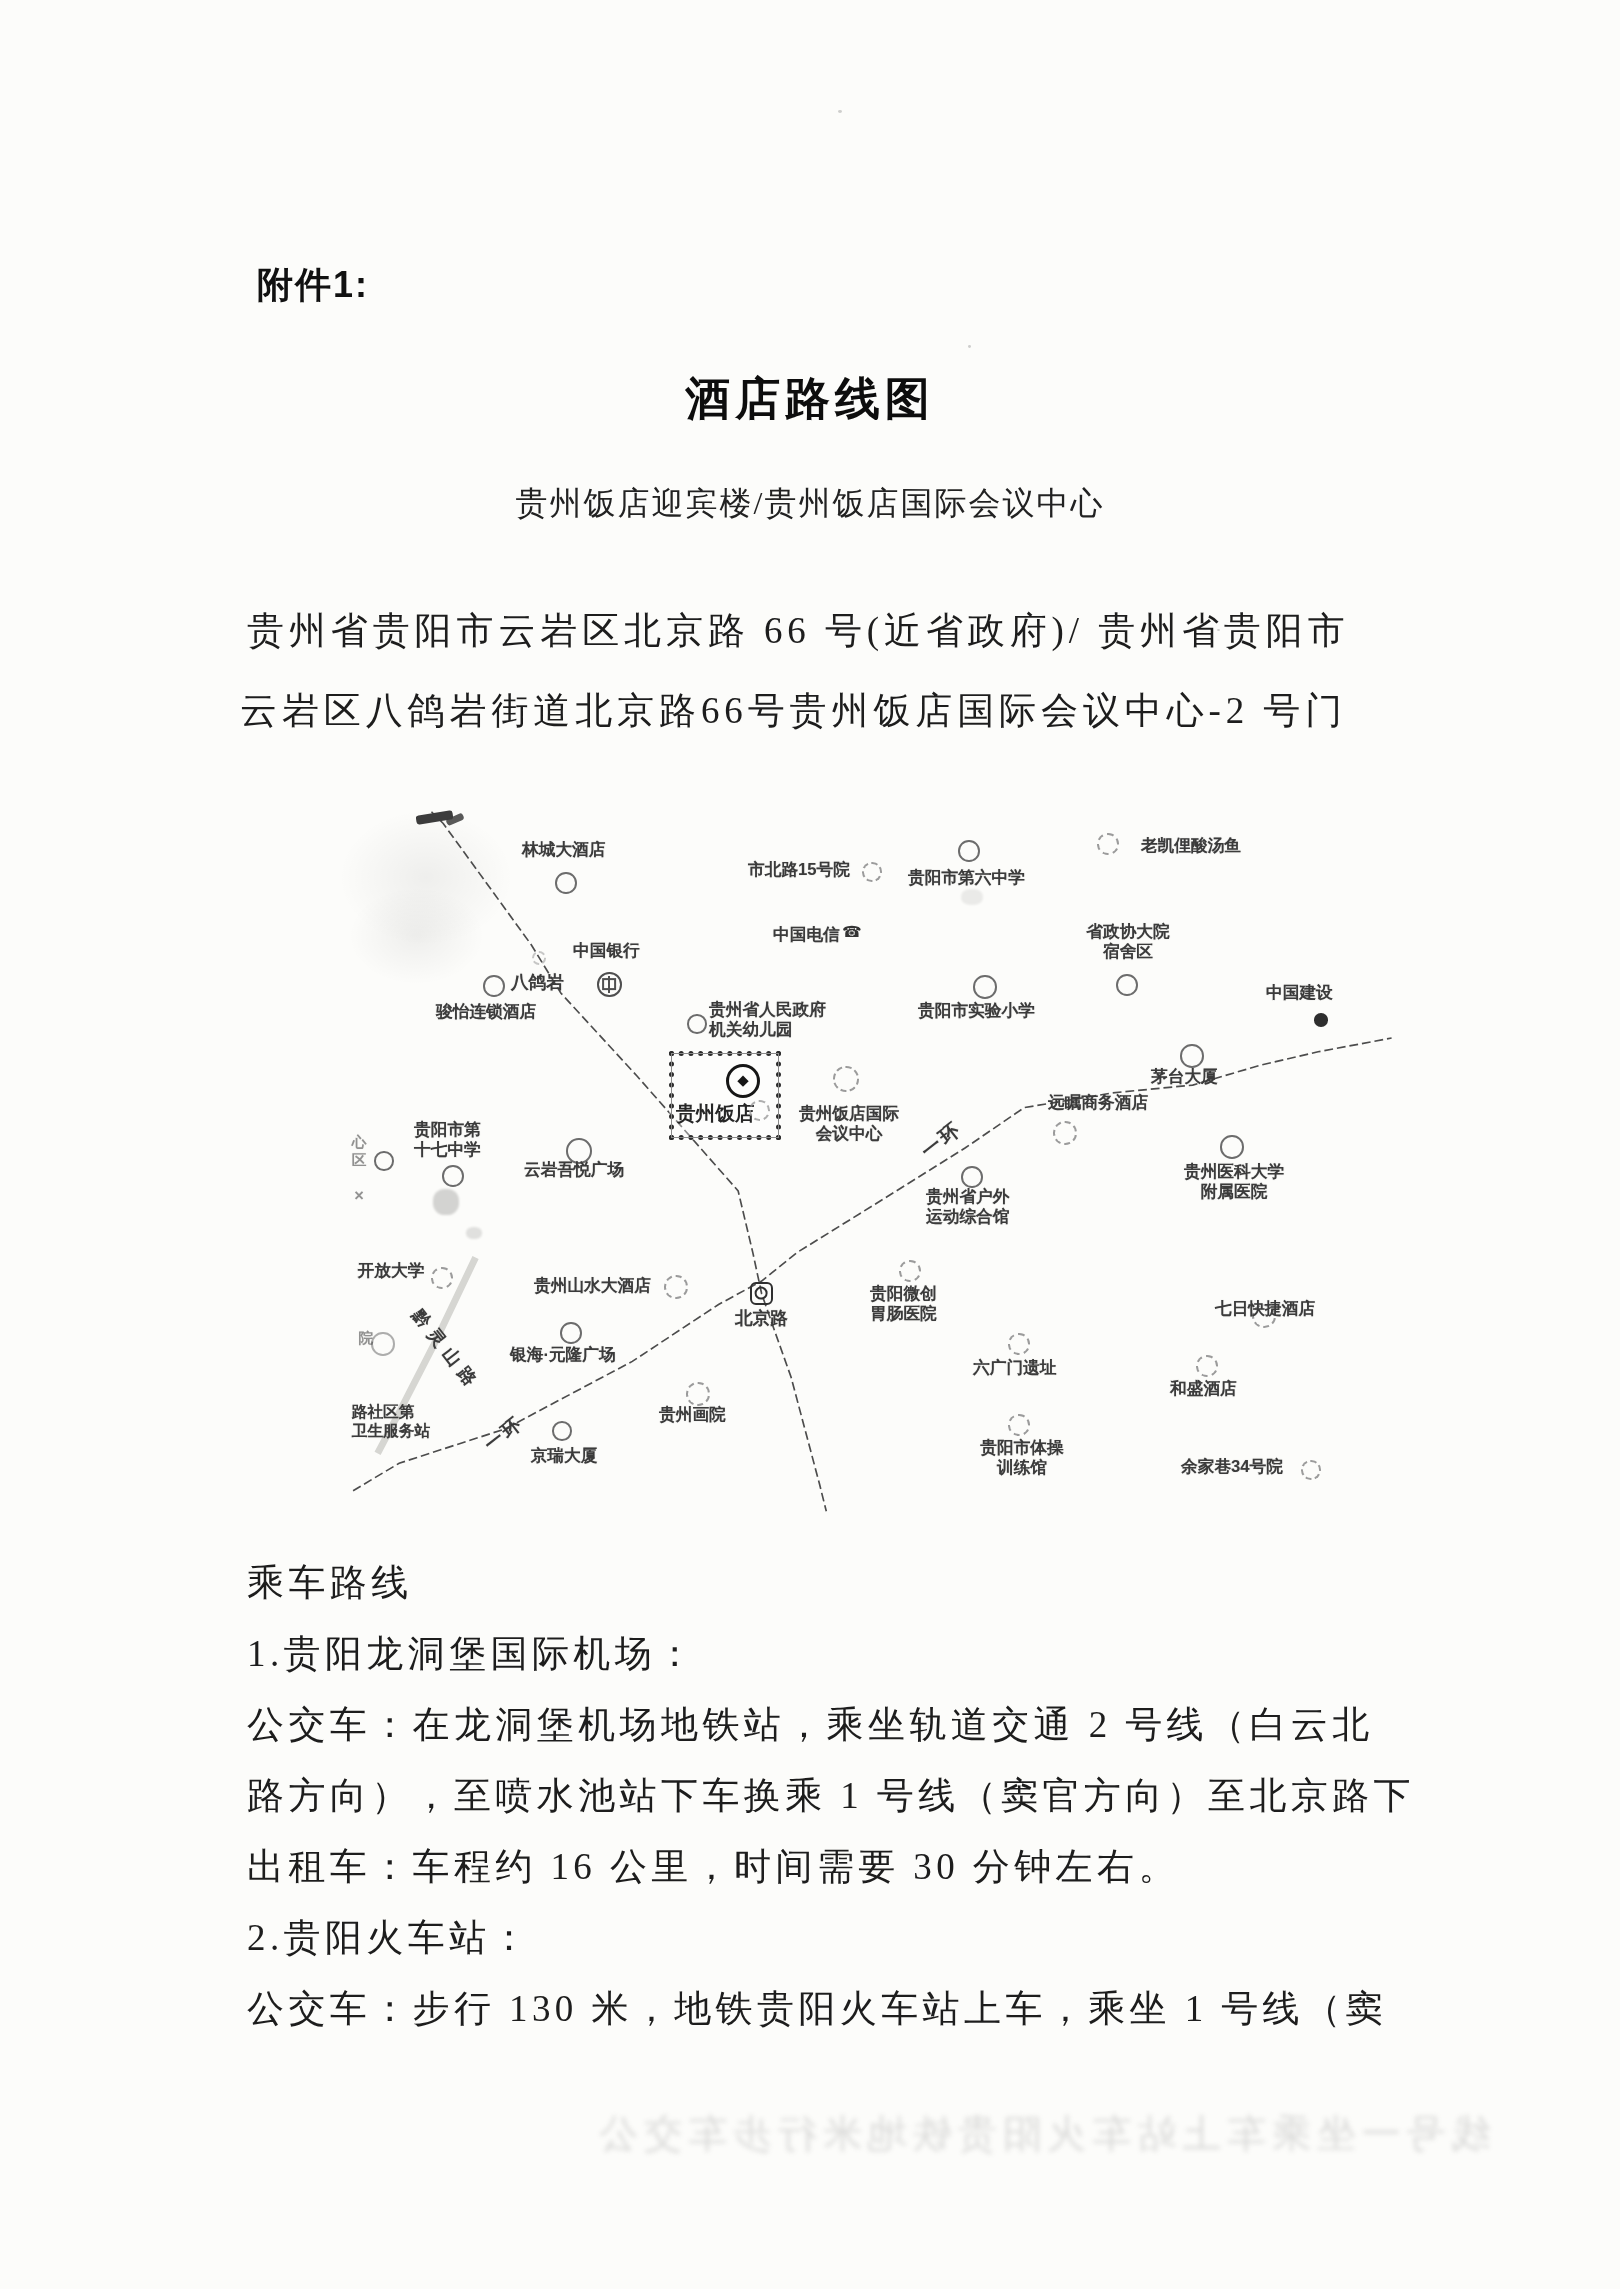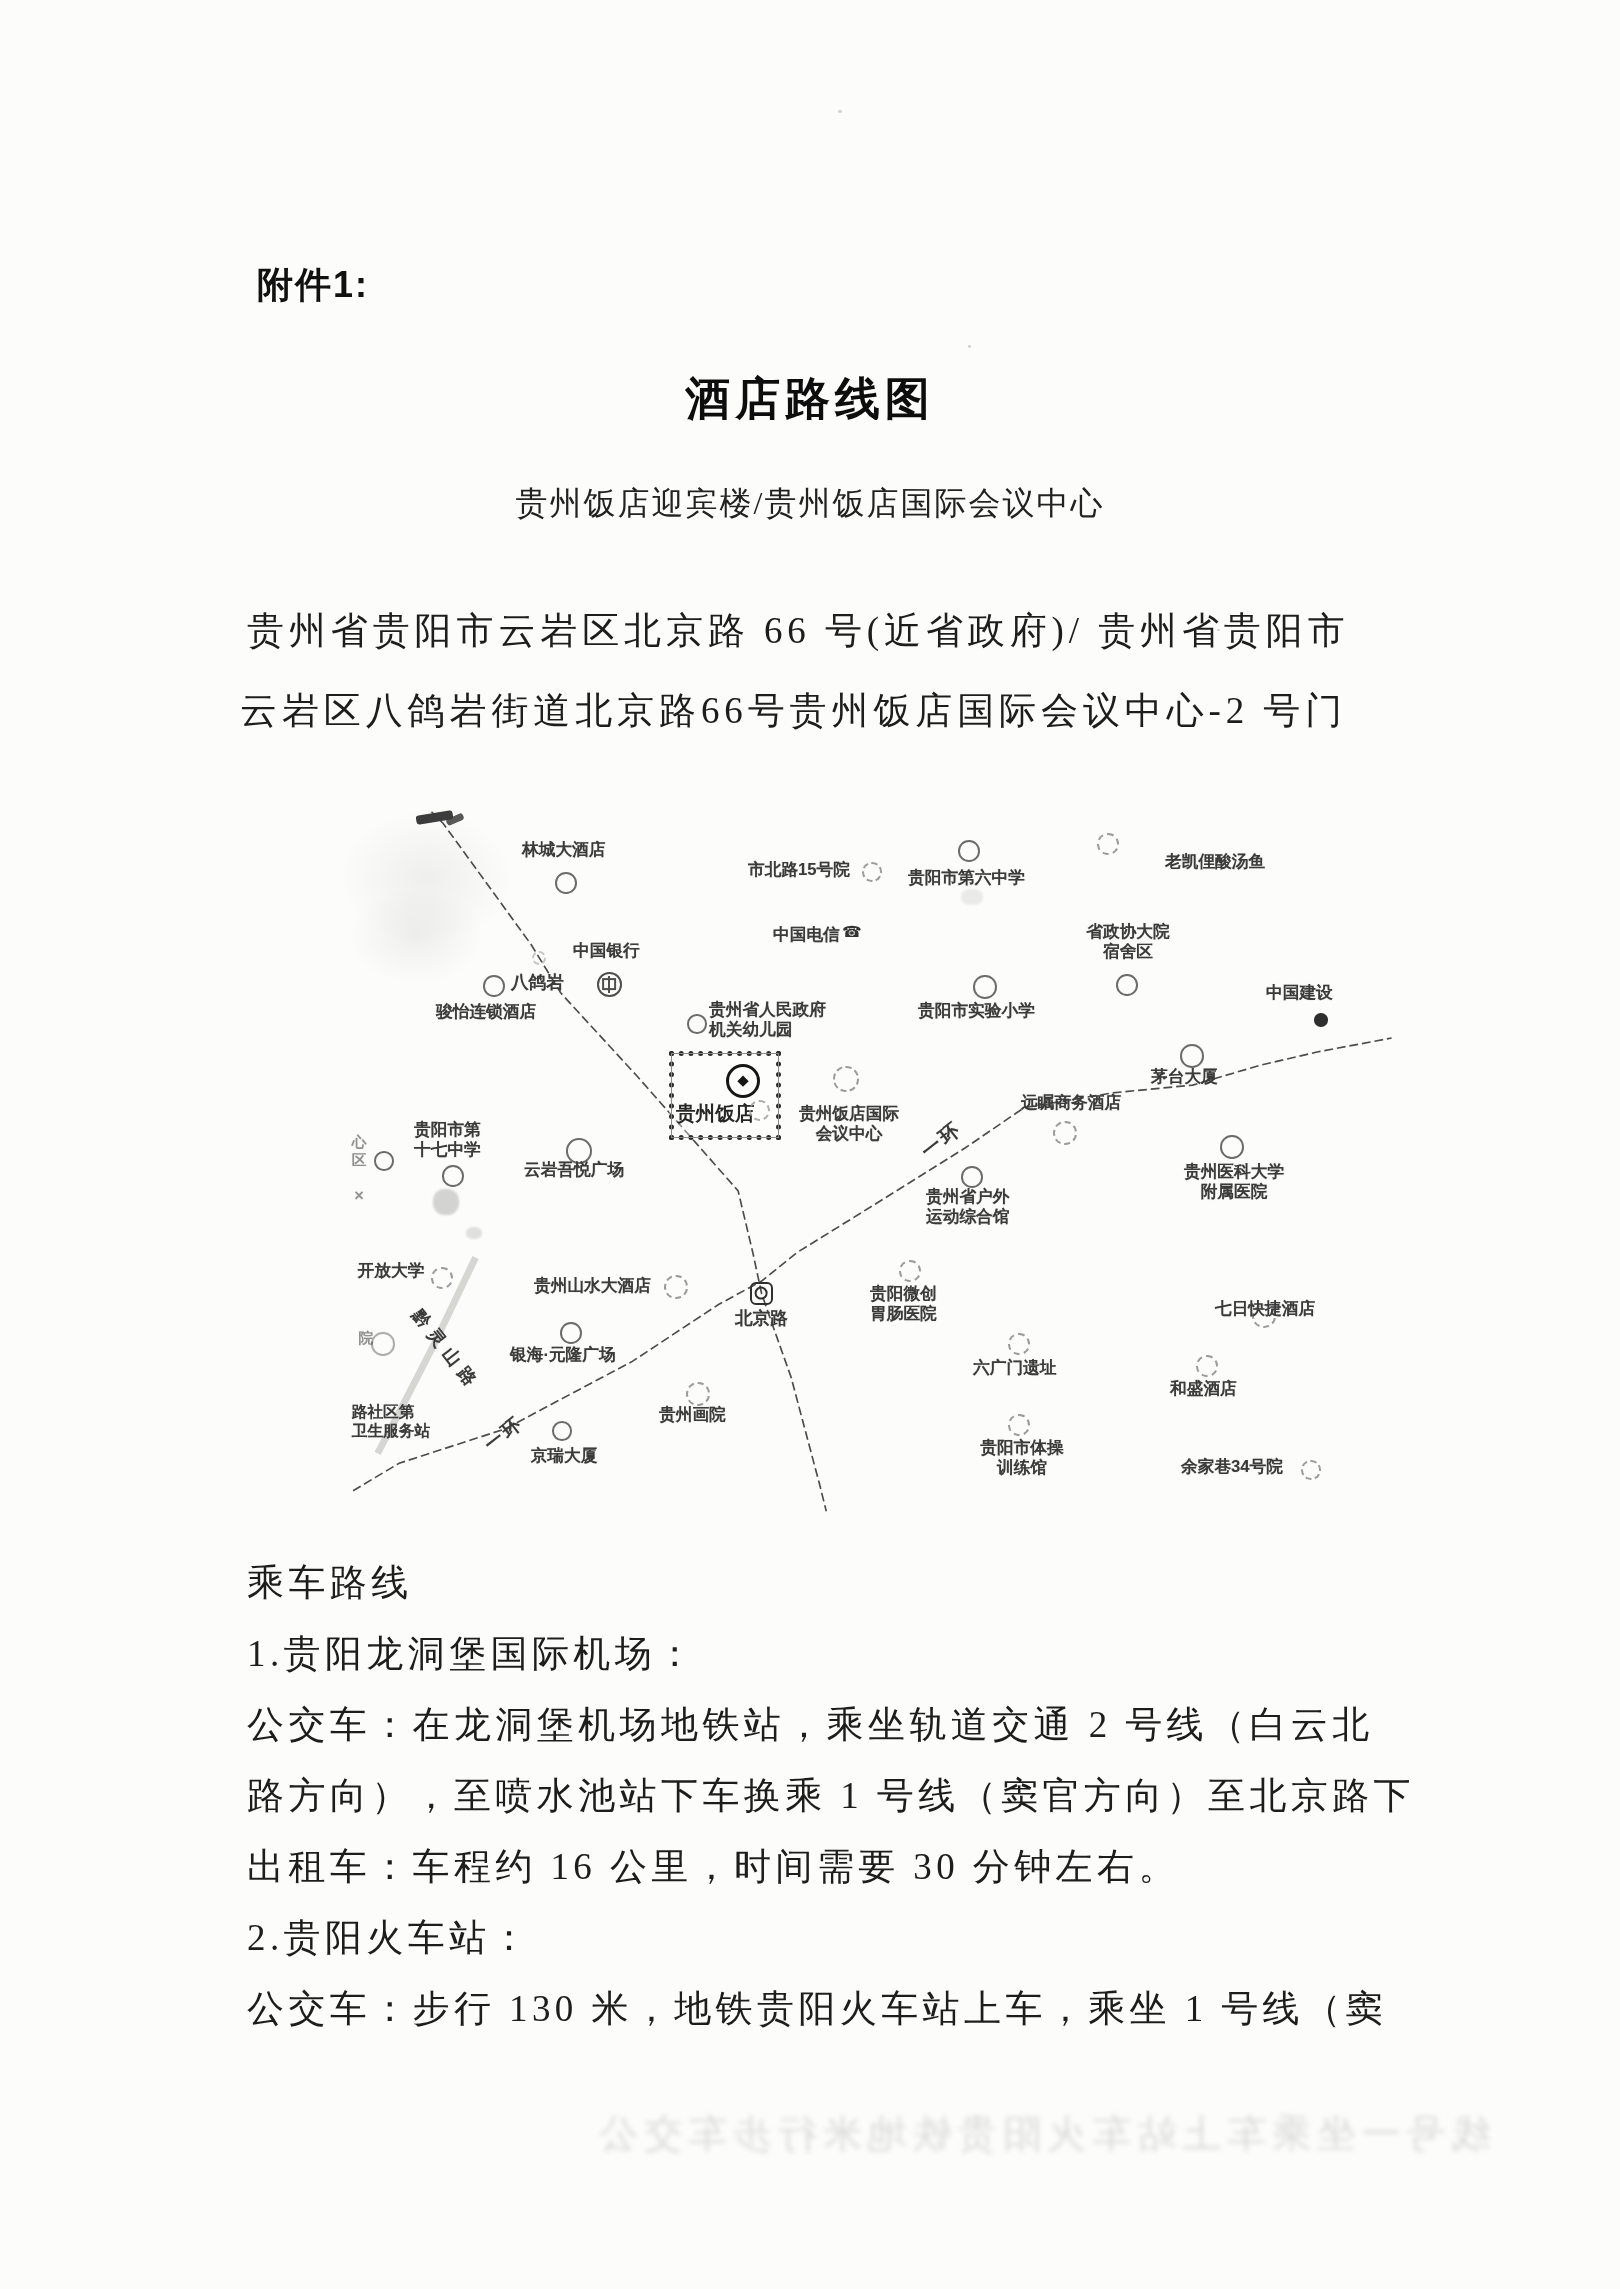--- a/index.html
+++ b/index.html
@@ -118,21 +118,21 @@
     <span class="smudge sm1"></span>
     <span class="smudge sm2"></span>
     <span class="smudge sm3"></span>
   <span class="marker solid" style="left: 217px; top: 73px; width: 21.6px; height: 21.6px;"></span>
       <span class="poi-label" style="left: 184px; top: 41px; width: 103px; text-align: left;">林城大酒店</span>
       <span class="marker dashed" style="left: 524px; top: 63px; width: 19.6px; height: 19.6px;"></span>
       <span class="poi-label" style="left: 410px; top: 61px; width: 125px; text-align: left;">市北路15号院</span>
       <span class="marker solid" style="left: 620px; top: 41px; width: 21.6px; height: 21.6px;"></span>
       <span class="poi-label" style="left: 570px; top: 69px; width: 137px; text-align: left;">贵阳市第六中学</span>
       <span class="marker dashed" style="left: 759px; top: 34px; width: 21.6px; height: 21.6px;"></span>
-      <span class="poi-label" style="left: 827px; top: 37px; width: 116px; text-align: left; margin-top: 16px;">老凯俚酸汤鱼</span>
+      <span class="poi-label" style="left: 787px; top: 37px; width: 116px; text-align: right;">老凯俚酸汤鱼</span>
       <span class="poi-label" style="left: 435px; top: 126px; width: 78px; text-align: left;">中国电信</span>
       <span class="poi-label" style="left: 235px; top: 142px; width: 80px; text-align: left;">中国银行</span>
       <span class="marker solid" style="left: 145px; top: 176px; width: 21.6px; height: 21.6px;"></span>
       <span class="poi-label" style="left: 173px; top: 173px; width: 61px; text-align: left; font-size: 17.6px;">八鸽岩</span>
       <span class="marker dashed faint" style="left: 194px; top: 152px; width: 13.7px; height: 13.7px;"></span>
       <span class="poi-label" style="left: 98px; top: 203px; width: 120px; text-align: left;">骏怡连锁酒店</span>
       <span class="marker solid" style="left: 778px; top: 175px; width: 21.6px; height: 21.6px;"></span>
       <span class="poi-label" style="left: 740px; top: 123px; width: 100px; text-align: center;">省政协大院
 宿舍区</span>
       <span class="marker solid" style="left: 635px; top: 176px; width: 23.5px; height: 23.5px;"></span>
@@ -141,21 +141,21 @@
       <span class="poi-label" style="left: 371px; top: 201px; width: 137px; text-align: left;">贵州省人民政府
 机关幼儿园</span>
       <span class="marker filled" style="left: 976px; top: 214px; width: 13.7px; height: 13.7px;"></span>
       <span class="poi-label" style="left: 928px; top: 184px; width: 84px; text-align: left;">中国建设</span>
       <span class="marker solid" style="left: 842px; top: 245px; width: 23.5px; height: 23.5px;"></span>
       <span class="poi-label" style="left: 813px; top: 268px; width: 84px; text-align: left;">茅台大厦</span>
       <span class="marker dashed" style="left: 495px; top: 267px; width: 25.5px; height: 25.5px;"></span>
       <span class="poi-label" style="left: 453px; top: 305px; width: 116px; text-align: center;">贵州饭店国际
 会议中心</span>
       <span class="marker dashed" style="left: 715px; top: 322px; width: 23.5px; height: 23.5px;"></span>
-      <span class="poi-label" style="left: 683px; top: 294px; width: 116px; text-align: left;">远瞩商务酒店</span>
+      <span class="poi-label" style="left: 710px; top: 294px; width: 116px; text-align: left;">远瞩商务酒店</span>
       <span class="marker solid" style="left: 882px; top: 336px; width: 23.5px; height: 23.5px;"></span>
       <span class="poi-label" style="left: 836px; top: 363px; width: 120px; text-align: center;">贵州医科大学
 附属医院</span>
       <span class="marker solid" style="left: 623px; top: 367px; width: 21.6px; height: 21.6px;"></span>
       <span class="poi-label" style="left: 588px; top: 388px; width: 110px; text-align: left;">贵州省户外
 运动综合馆</span>
       <span class="poi-label" style="left: 76px; top: 321px; width: 80px; text-align: left;">贵阳市第
 十七中学</span>
       <span class="marker solid" style="left: 36px; top: 352px; width: 19.6px; height: 19.6px;"></span>
       <span class="marker solid" style="left: 104px; top: 366px; width: 21.6px; height: 21.6px;"></span>

